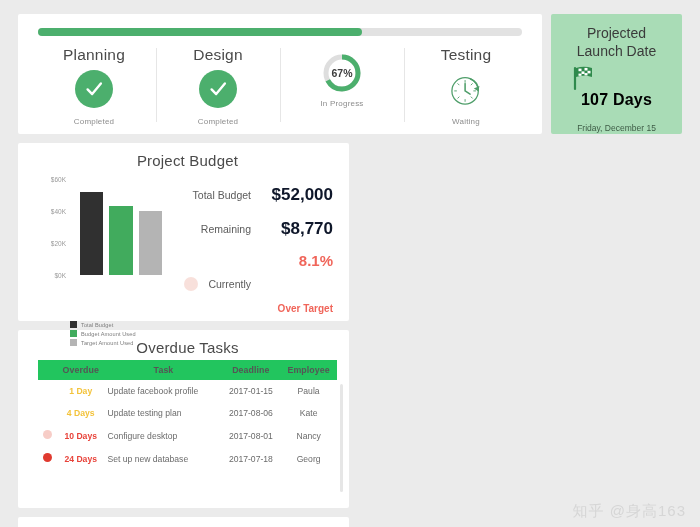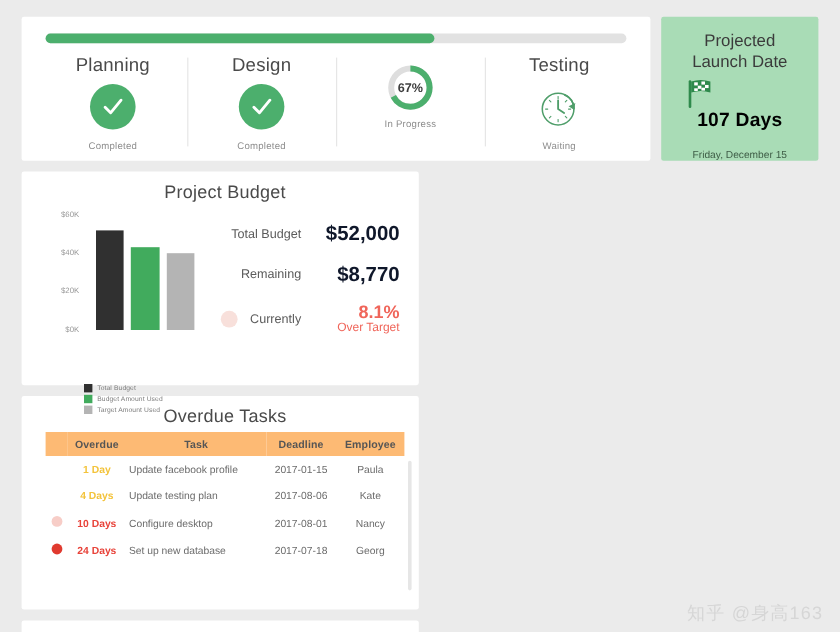--- a/index.html
+++ b/index.html
@@ -79,26 +79,26 @@
   .blegend div { display: flex; align-items: center; gap: 4px; margin-bottom: 2px; }
   .blegend i { width: 7px; height: 7px; display: block; }
   .blegend span { font-size: 5.6px; color: #7d7d7d; letter-spacing: .1px; }
 
   .budget-right { flex: 1; padding: 12px 4px 0 4px; display: flex; flex-direction: column; gap: 14px; }
   .brow { display: flex; align-items: center; justify-content: flex-end; gap: 10px; }
   .brow-dot { width: 14px; height: 14px; border-radius: 50%; background: #f6d5cf; opacity: .75; margin-right: auto; }
   .brow-label { font-size: 10.5px; color: #5b5b5b; }
   .brow-value { font-size: 17px; font-weight: bold; color: #0f172a; min-width: 72px; text-align: right; }
   .brow-value.alert { color: #f0655a; font-size: 15px; line-height: 1.05; }
-  .brow-value.alert small { display: block; font-size: 10px; font-weight: normal; }
+  .brow-value.alert small { display: block; font-size: 10px; font-weight: bold; margin-top: 35px; }
 
   
   table { width: 100%; border-collapse: collapse; }
   thead th {
-    background: #fdba74; color: #555; font-size: 8.8px; font-weight: bold;
+    background: #22c55e; color: #555; font-size: 8.8px; font-weight: bold;
     padding: 5px 2px; letter-spacing: .1px;
   }
   tbody td { font-size: 8.6px; color: #6b6b6b; text-align: center; padding: 6px 2px; }
   .ov-days { font-weight: bold; }
   .ov-days.warn { color: #f3c33b; }
   .ov-days.crit { color: #e8433a; }
   .dot-cell { width: 18px; }
   .sdot { width: 9px; height: 9px; border-radius: 50%; display: inline-block; }
   .task-col { text-align: left; }
 

